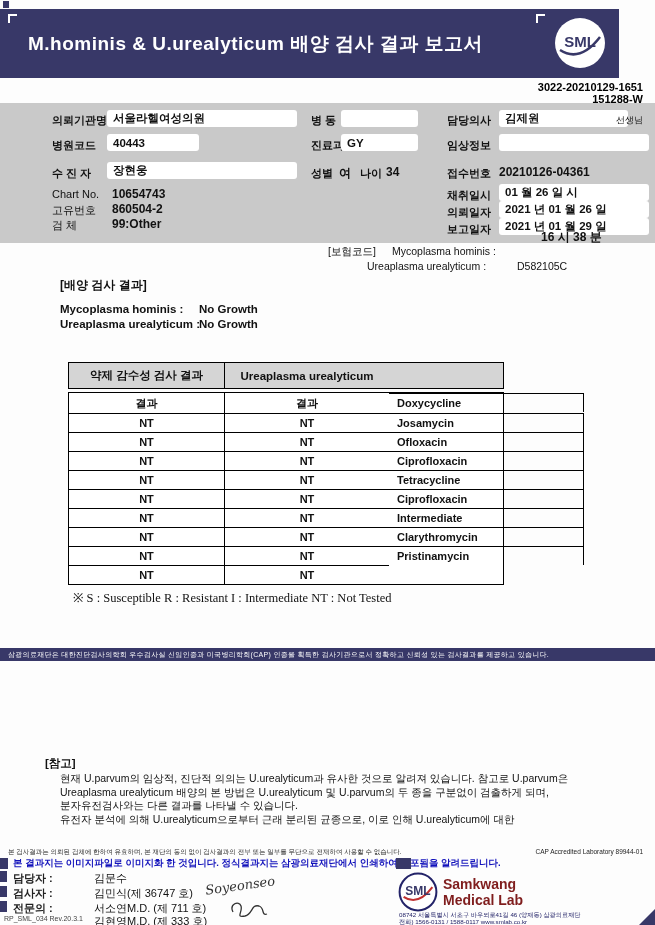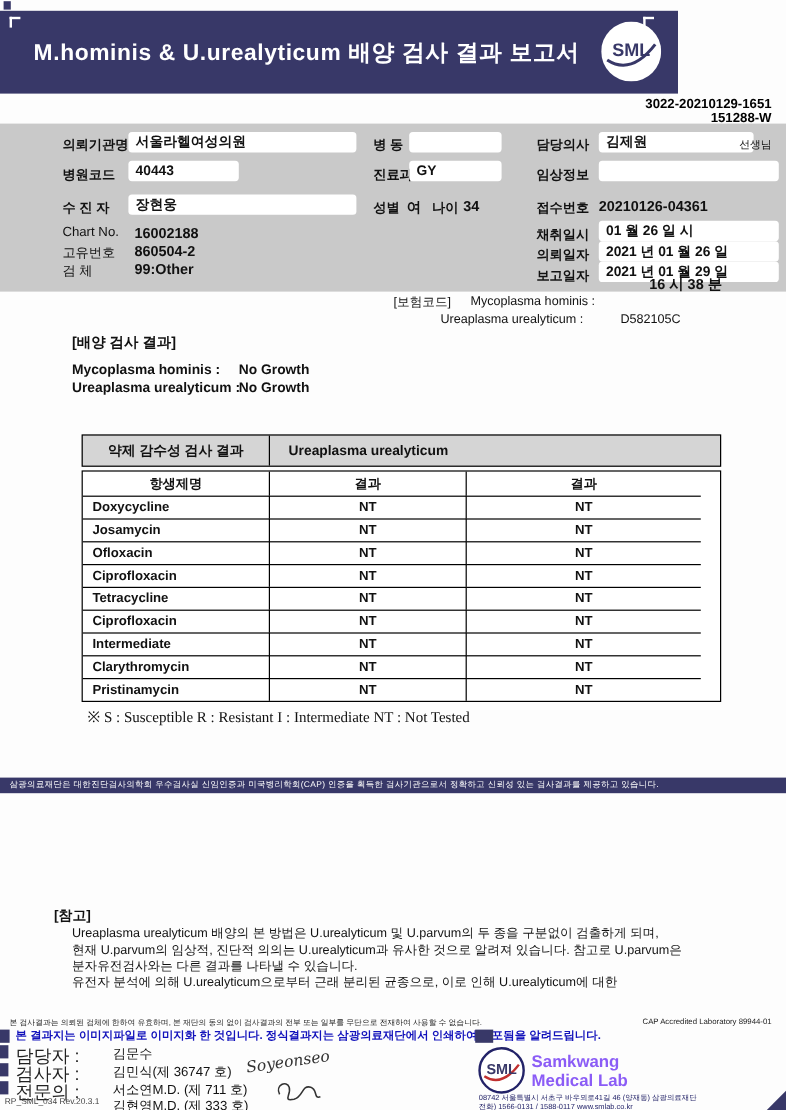--- a/index.html
+++ b/index.html
@@ -4,21 +4,21 @@
 <style>
   * { margin:0; padding:0; box-sizing:border-box; }
   html,body { background:#9a9a9a; }
   .page {
     position:relative; width:655px; height:925px; margin:0 auto;
     background:#fdfdfd; overflow:hidden;
     font-family:"Liberation Sans","DejaVu Sans",sans-serif; color:#111;
   }
   
   .tl-mark { position:absolute; left:3px; top:1px; width:6px; height:7px; background:#383868; }
-  .hbar { position:absolute; left:0; top:9px; width:565px; height:69px; background:#383868; }
+  .hbar { position:absolute; left:0; top:9px; width:619px; height:69px; background:#383868; }
   .hbar .title {
     position:absolute; left:28px; top:0; height:69px; display:flex; align-items:center;
     color:#fff; font-size:19px; font-weight:bold; letter-spacing:.5px; white-space:nowrap;
   }
   .cmark { position:absolute; width:9px; height:9px; border-left:2px solid #fff; border-top:2px solid #fff; }
   .cmark-l { left:8px; top:5px; }
   .cmark-r { left:536px; top:5px; }
   .logo-top { position:absolute; right:14px; top:9px; width:50px; height:50px; }
   .logo-top text, .logo-bot text { font-family:"Liberation Sans",sans-serif; font-size:15px; font-weight:bold; fill:#383868; text-anchor:middle; }
   .doccodes { position:absolute; top:81px; right:12px; text-align:right; font-size:11px; font-weight:bold; line-height:12px; color:#000; }
@@ -27,21 +27,21 @@
   .flabel { position:absolute; font-weight:bold; white-space:nowrap; }
   .flabel-n { position:absolute; font-weight:normal; white-space:nowrap; }
   .fbox { position:absolute; height:17px; background:#fff; border-radius:3px; display:flex; align-items:center; padding-left:6px; overflow:hidden; }
   .fval { font-weight:bold; font-size:11.5px; white-space:nowrap; }
   .ftext { position:absolute; font-weight:bold; font-size:12px; white-space:nowrap; }
   
   .ins { position:absolute; font-size:10.5px; white-space:nowrap; }
   .cul-h { position:absolute; font-size:12px; font-weight:bold; white-space:nowrap; }
   .cul-t { position:absolute; font-size:11.5px; font-weight:bold; white-space:nowrap; }
   
-  .sus { position:absolute; left:68px; top:362px; width:533px; }
+  .sus { position:absolute; left:68px; top:362px; width:436px; }
   .sus-head {
     display:grid; grid-template-columns:156px 164px 195px; height:27px;
     border:1px solid #000; background:#d5d5d5; margin-bottom:3px;
   }
   .sus-head div { display:flex; align-items:center; justify-content:center; border-right:1px solid #000; font-weight:bold; font-size:11.5px; }
   .sus-head div.lc { border-right:none; }
   .sus-body { display:grid; grid-template-columns:156px 164px 195px; border:1px solid #000; background:#fff; }
   .sus-body .cell { border-right:1px solid #000; border-top:1px solid #000; height:19px; display:flex; align-items:center; font-size:11px; font-weight:bold; }
   .sus-body .cell.lc { border-right:none; }
   .sus-body .cell.sub { border-top:none; height:20px; justify-content:center; }
@@ -52,26 +52,26 @@
   .nstrip { position:absolute; left:0; top:648px; width:655px; height:13px; background:#383868; color:#fff;
     font-size:7px; line-height:13px; padding-left:8px; letter-spacing:.3px; white-space:nowrap; overflow:hidden; }
   
   .ref-h { position:absolute; left:45px; top:756px; font-size:11.5px; font-weight:bold; }
   .ref-body { position:absolute; left:60px; top:772px; width:548px; font-size:10.5px; line-height:13.5px; color:#111; }
   
   .tinyline { position:absolute; left:8px; top:848px; font-size:6.5px; color:#222; white-space:nowrap; }
   .capline { position:absolute; right:12px; top:848px; font-size:6.5px; color:#222; white-space:nowrap; }
   .chip { position:absolute; background:#383868; }
   .bluenote { position:absolute; left:13px; top:857px; font-size:9.5px; font-weight:bold; color:#1212bb; white-space:nowrap; }
-  .sigrow-label { position:absolute; font-size:15px; font-weight:normal; color:#222; white-space:nowrap; }
+  .sigrow-label { position:absolute; font-size:11px; font-weight:bold; color:#222; white-space:nowrap; }
   .sigrow-val { position:absolute; font-size:11px; color:#111; white-space:nowrap; }
   .handsig { position:absolute; left:205px; top:878px; font-family:"DejaVu Serif","Liberation Serif",serif; font-style:italic; font-size:13px; color:#333; transform:rotate(-8deg); white-space:nowrap; }
   .scribble { position:absolute; left:225px; top:898px; width:44px; height:24px; }
   .logo-bot { position:absolute; left:398px; top:872px; width:40px; height:40px; }
-  .labname { position:absolute; font-size:14px; font-weight:bold; color:#8b5cf6; white-space:nowrap; }
+  .labname { position:absolute; font-size:14px; font-weight:bold; color:#7f1d1d; white-space:nowrap; }
   .addr { position:absolute; font-size:6.2px; color:#232368; white-space:nowrap; }
   .formcode { position:absolute; left:4px; top:915px; font-size:7px; color:#444; white-space:nowrap; }
   .btri { position:absolute; right:0; bottom:0; width:0; height:0; border-left:16px solid transparent; border-bottom:16px solid #383868; }
 </style>
 </head>
 <body>
 
 <div class="page">
 
   <div class="tl-mark"></div>
@@ -125,21 +125,21 @@
         <span class="fval">장현웅</span>
       </span>
     <span class="flabel" style="left:311px;top:63px">성별</span>
     <span class="ftext" style="left:339px;top:62px">여</span>
     <span class="flabel" style="left:360px;top:63px">나이</span>
     <span class="ftext" style="left:386px;top:62px">34</span>
     <span class="flabel" style="left:447px;top:63px">접수번호</span>
     <span class="ftext" style="left:499px;top:62px">20210126-04361</span>
 
     <span class="flabel-n" style="left:52px;top:85px">Chart No.</span>
-    <span class="ftext" style="left:112px;top:84px">16002188</span>
+    <span class="ftext" style="left:112px;top:84px">10654743</span>
     <span class="flabel-n" style="left:52px;top:100px">고유번호</span>
     <span class="ftext" style="left:112px;top:99px">860504-2</span>
     <span class="flabel-n" style="left:52px;top:115px">검   체</span>
     <span class="ftext" style="left:112px;top:114px">99:Other</span>
 
     <span class="flabel" style="left:447px;top:85px">채취일시</span>
     <span class="fbox" style="left:499px;top:81px;width:150px">
         <span class="fval">01 월 26 일    시</span>
       </span>
     <span class="flabel" style="left:447px;top:102px">의뢰일자</span>
@@ -164,21 +164,20 @@
   <span class="cul-t" style="left:199px;top:303px">No Growth</span>
   <span class="cul-t" style="left:60px;top:318px">Ureaplasma urealyticum :</span>
   <span class="cul-t" style="left:199px;top:318px">No Growth</span>
 
   <div class="sus">
     <div class="sus-head">
       <div>약제 감수성 검사 결과</div>
       <div class="lc">Ureaplasma urealyticum</div>
     </div>
     <div class="sus-body">
-      <div class="cell sub">항생제명</div>
       <div class="cell sub">결과</div>
       <div class="cell sub lc">결과</div>
 
       <div class="cell name">Doxycycline</div>
       <div class="cell val">NT</div>
       <div class="cell val lc">NT</div>
 
       <div class="cell name">Josamycin</div>
       <div class="cell val">NT</div>
       <div class="cell val lc">NT</div>
@@ -212,22 +211,22 @@
       <div class="cell val lc">NT</div>
     </div>
   </div>
 
   <div class="footnote">※ S : Susceptible R : Resistant I : Intermediate NT : Not Tested</div>
 
   <div class="nstrip">삼광의료재단은 대한진단검사의학회 우수검사실 신임인증과 미국병리학회(CAP) 인증을 획득한 검사기관으로서 정확하고 신뢰성 있는 검사결과를 제공하고 있습니다.</div>
 
   <div class="ref-h">[참고]</div>
   <div class="ref-body">
+    <div>현재 U.parvum의 임상적, 진단적 의의는 U.urealyticum과 유사한 것으로 알려져 있습니다. 참고로 U.parvum은</div>
     <div>Ureaplasma urealyticum 배양의 본 방법은 U.urealyticum 및 U.parvum의 두 종을 구분없이 검출하게 되며,</div>
-    <div>현재 U.parvum의 임상적, 진단적 의의는 U.urealyticum과 유사한 것으로 알려져 있습니다. 참고로 U.parvum은</div>
     <div>분자유전검사와는 다른 결과를 나타낼 수 있습니다.</div>
     <div>유전자 분석에 의해 U.urealyticum으로부터 근래 분리된 균종으로, 이로 인해 U.urealyticum에 대한</div>
   </div>
 
   <div class="tinyline">본 검사결과는 의뢰된 검체에 한하여 유효하며, 본 재단의 동의 없이 검사결과의 전부 또는 일부를 무단으로 전재하여 사용할 수 없습니다.</div>
   <div class="capline">CAP Accredited Laboratory 89944-01</div>
 
   <span class="chip" style="left:0;top:858px;width:8px;height:11px"></span>
   <div class="bluenote">본 결과지는 이미지파일로 이미지화 한 것입니다. 정식결과지는 삼광의료재단에서 인쇄하여 배포됨을 알려드립니다.</div>
   <span class="chip" style="left:396px;top:858px;width:15px;height:11px"></span>

